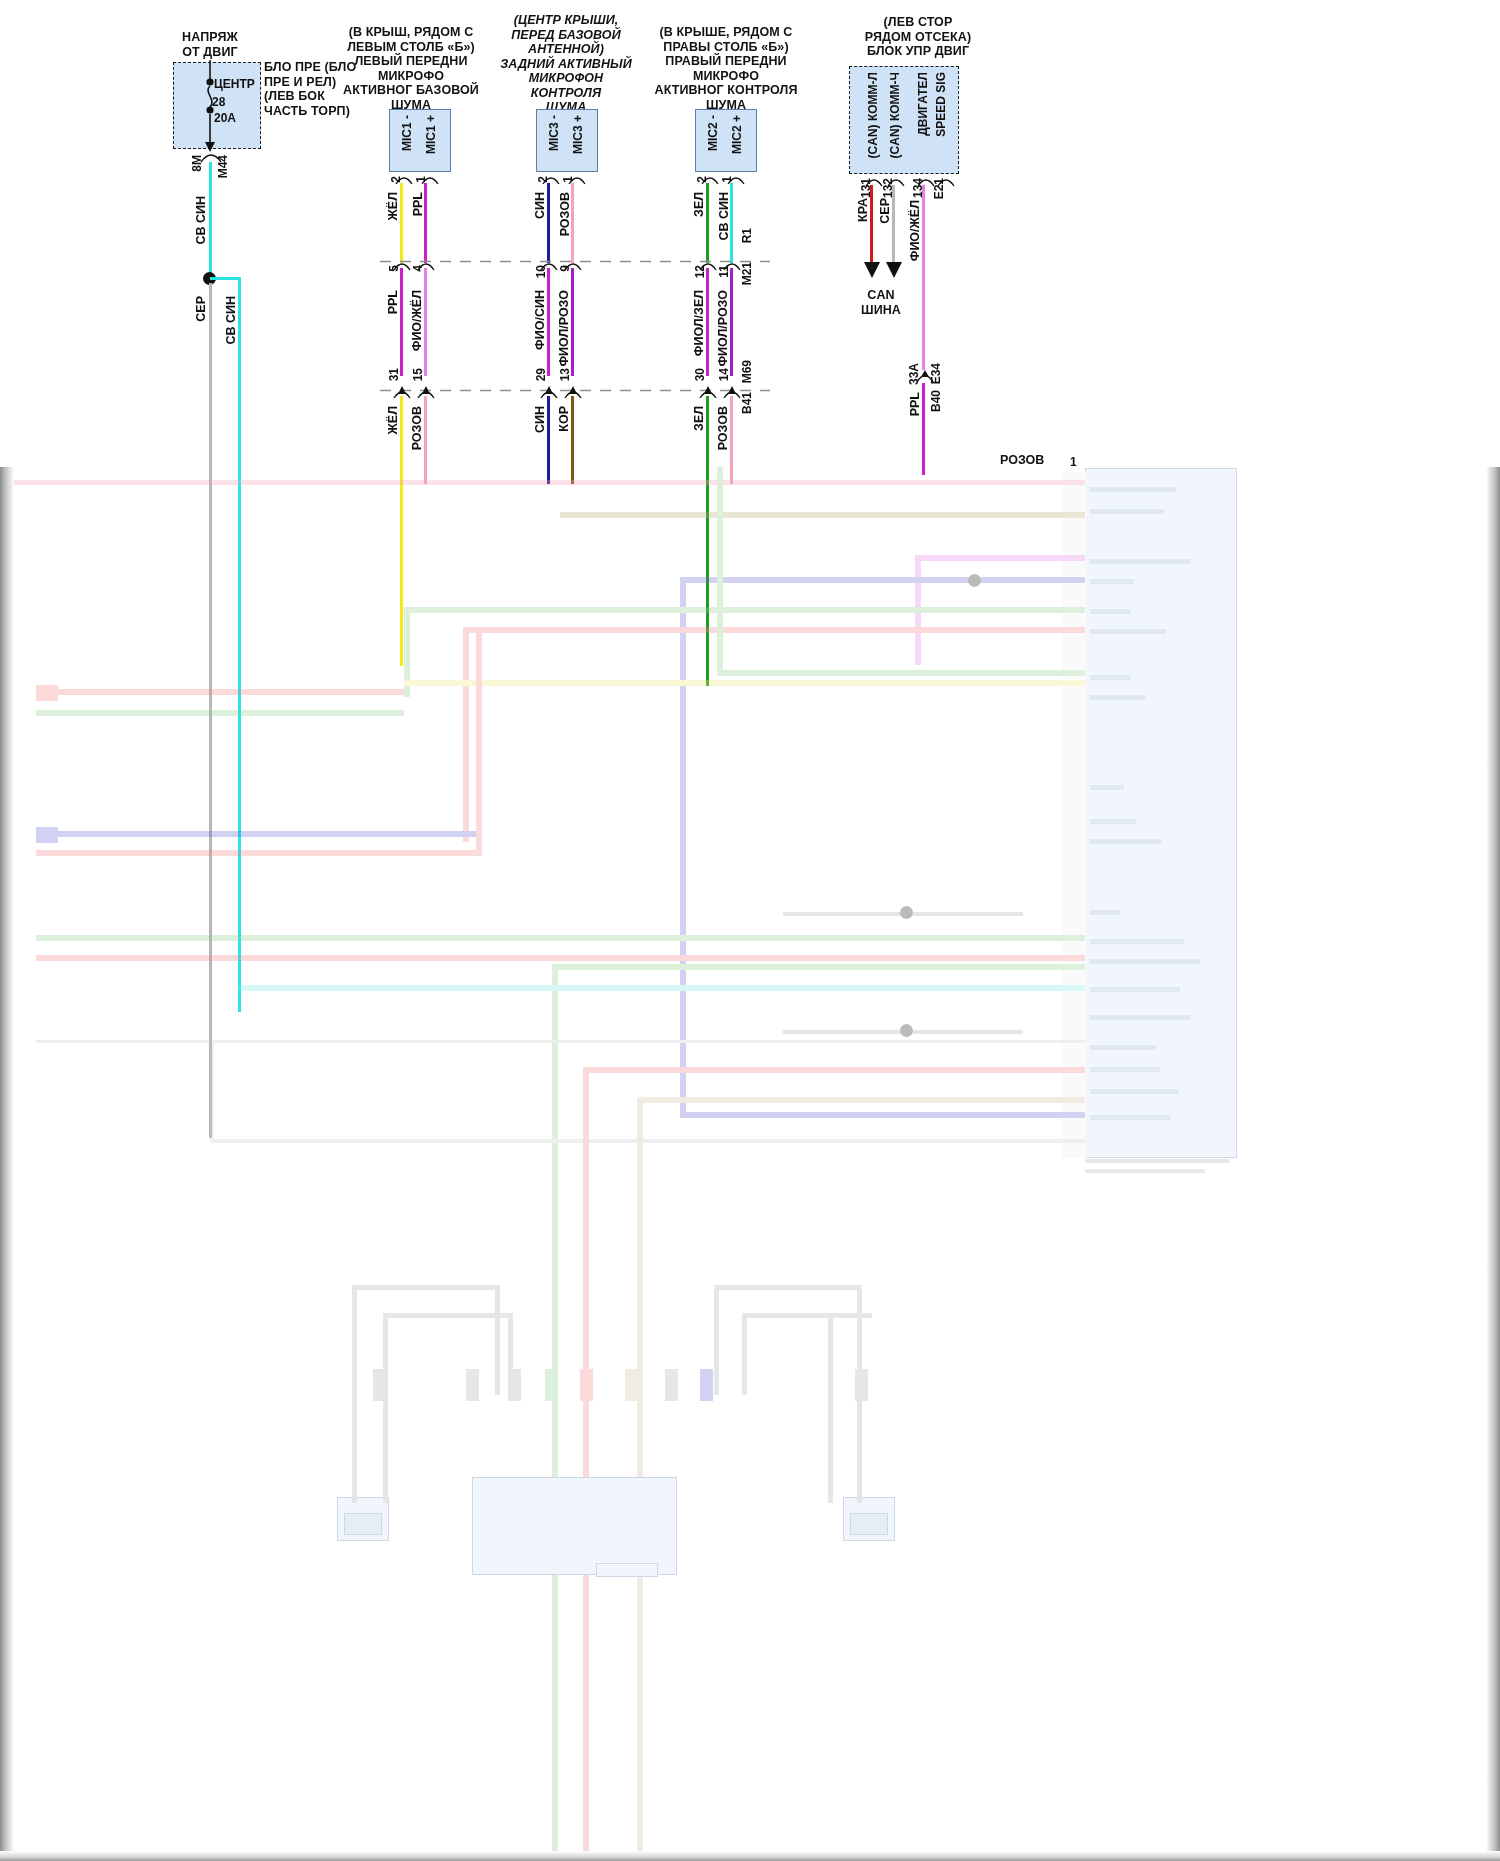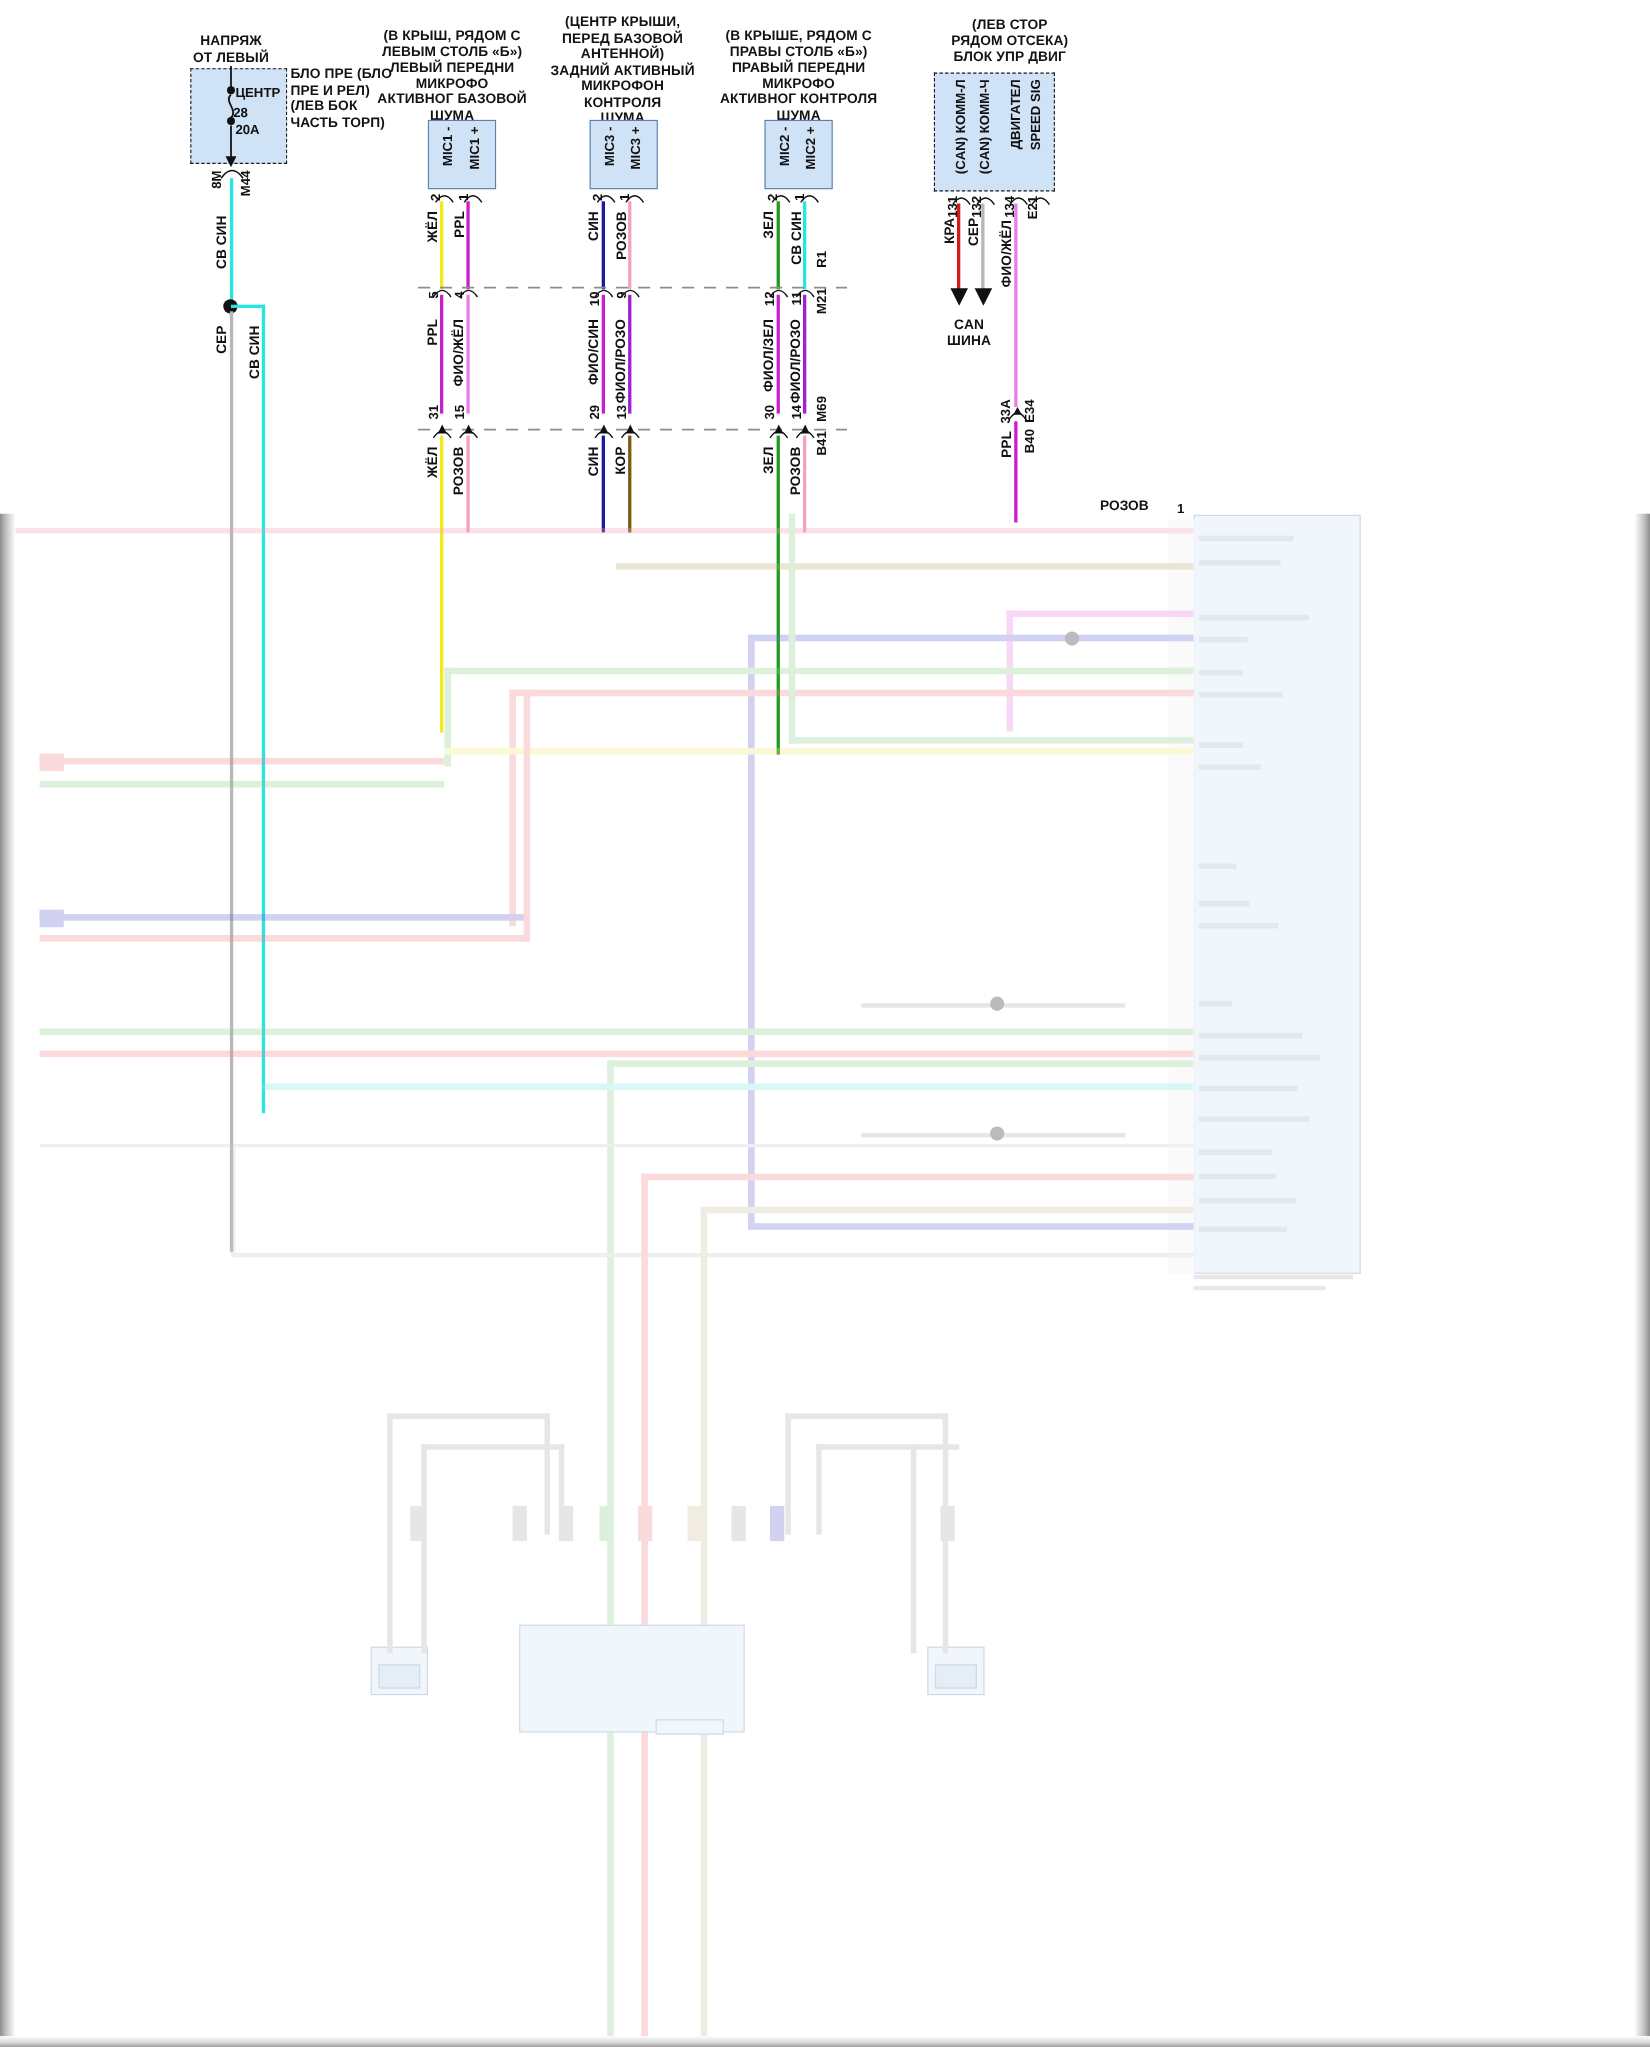--- a/index.html
+++ b/index.html
@@ -26,21 +26,21 @@
      background:linear-gradient(270deg,#8d8d8d 0%,#bdbdbd 35%,#ffffff 100%);}
   #fadeEdgeB{position:absolute;left:0;bottom:0;width:1500px;height:10px;
      background:linear-gradient(0deg,#9a9a9a 0%,#d6d6d6 40%,#ffffff 100%);}
 </style>
 </head>
 <body>
 
 <div id="page">
 
   <div class="abs ttl" style="left:150px;top:30px;width:120px;white-space:pre-line;">НАПРЯЖ
-ОТ ЛЕВЫЙ</div>
+ОТ ДВИГ</div>
 
   <div class="abs comp dashed" style="left:173px;top:62px;width:88px;height:87px;"></div>
 
   <svg class="abs" style="left:195px;top:60px;" width="30" height="110" viewBox="0 0 30 110">
     <line x1="15" y1="0" x2="15" y2="22" stroke="#111" stroke-width="1.6"></line>
     <circle cx="15" cy="22" r="3.6" fill="#111"></circle>
     <path d="M15 26 C 8 32, 22 40, 15 47" stroke="#111" stroke-width="1.6" fill="none"></path>
     <circle cx="15" cy="50" r="3.6" fill="#111"></circle>
     <line x1="15" y1="54" x2="15" y2="86" stroke="#111" stroke-width="1.6"></line>
     <polygon points="15,92 10,82 20,82" fill="#111"></polygon>
@@ -90,21 +90,21 @@
   </svg>
   <div class="abs pin vtext" style="left:389px;top:176px;">2</div>
   <div class="abs pin vtext" style="left:414px;top:176px;">1</div>
 
   <div class="wire" style="left:400px;top:183px;width:3.4px;height:80px;background:#f2ea1a;"></div>
   <div class="abs wlbl vtext" style="left:386px;top:192px;">ЖЁЛ</div>
 
   <div class="wire" style="left:424px;top:183px;width:3.4px;height:80px;background:#cc1fcc;"></div>
   <div class="abs wlbl vtext" style="left:411px;top:192px;">PPL</div>
 
-  <div class="abs ttl" style="left:500px;top:13px;width:132px;white-space:pre-line;">(ЦЕНТР КРЫШИ,
+  <div class="abs ttl" style="left:500px;top:13px;width:132px;white-space:pre-line;font-style:italic;">(ЦЕНТР КРЫШИ,
 ПЕРЕД БАЗОВОЙ
 АНТЕННОЙ)
 ЗАДНИЙ АКТИВНЫЙ
 МИКРОФОН
 КОНТРОЛЯ
 ШУМА</div>
 
   <div class="abs comp" style="left:536px;top:109px;width:62px;height:63px;"></div>
   <div class="abs pin vtext" style="left:547px;top:115px;">MIC3 -</div>
   <div class="abs pin vtext" style="left:571px;top:115px;">MIC3 +</div>

